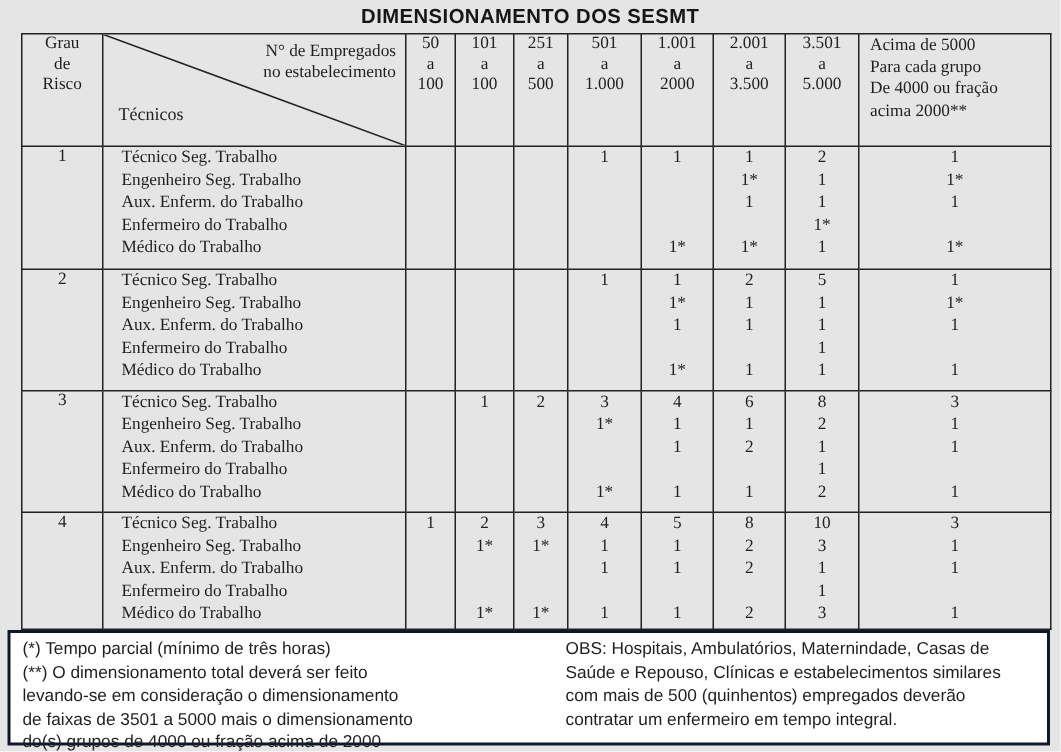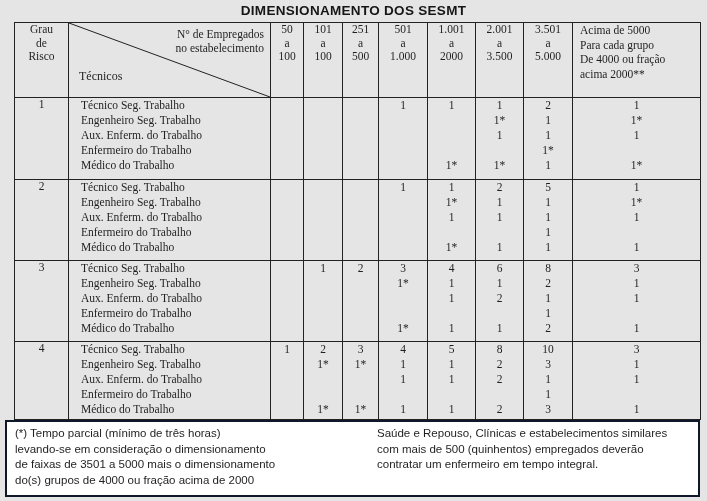--- a/index.html
+++ b/index.html
@@ -408,24 +408,26 @@
             <div class="line val">&nbsp;</div>
             <div class="line val">1</div>
           </td>
         </tr>
       </tbody>
   </table>
 
   <div class="notes-box">
     <div class="notes-left">
       <div class="note-line">(*)  Tempo parcial (mínimo de três horas)</div>
+      <div class="note-line">(**) O dimensionamento total deverá ser feito</div>
       <div class="note-line">levando-se em consideração o dimensionamento</div>
       <div class="note-line">de faixas de 3501 a 5000 mais o dimensionamento</div>
       <div class="note-line">do(s) grupos de 4000 ou fração acima de 2000</div>
     </div>
     <div class="notes-right">
+      <div class="note-line">OBS: Hospitais, Ambulatórios, Maternindade, Casas de</div>
       <div class="note-line">Saúde e Repouso, Clínicas e estabelecimentos similares</div>
       <div class="note-line">com mais de 500 (quinhentos) empregados deverão</div>
       <div class="note-line">contratar um enfermeiro em tempo integral.</div>
     </div>
   </div>
 
 </div>
 
 </body></html>

